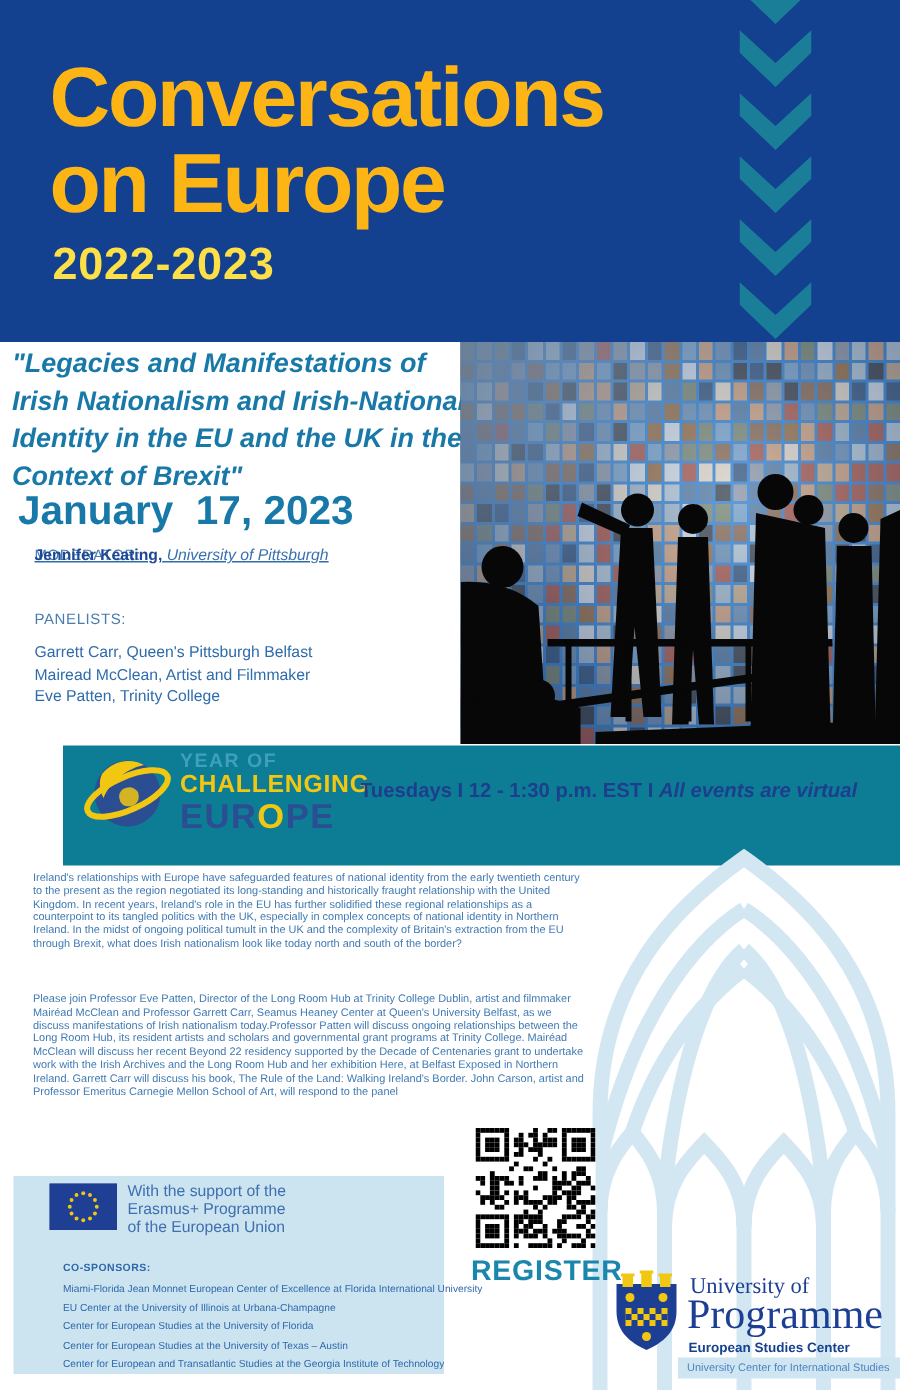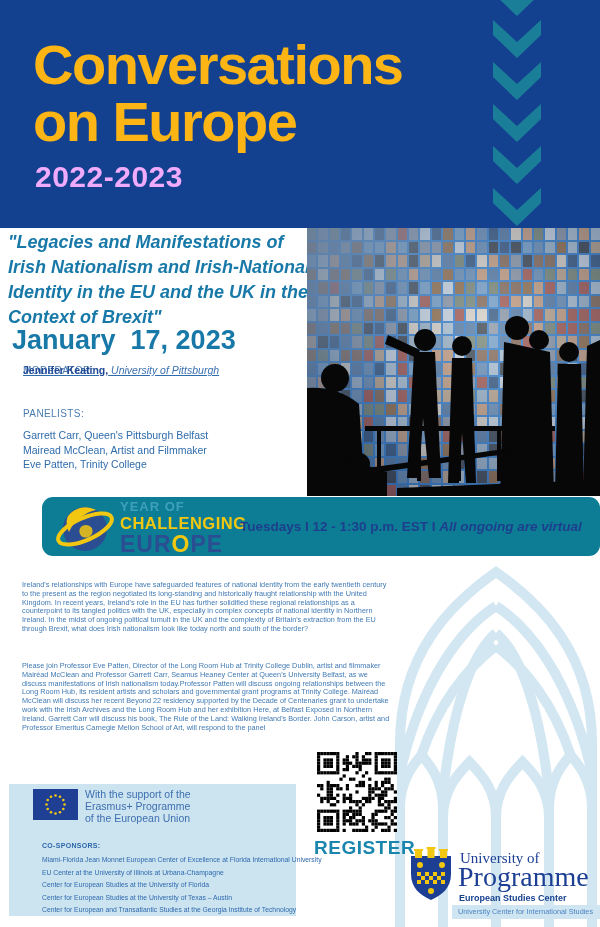--- a/index.html
+++ b/index.html
@@ -4,21 +4,21 @@
 <style>
   html,body{margin:0;padding:0;background:#fff;}
   #poster{position:relative;width:600px;height:927px;overflow:hidden;background:#fff;
           font-family:"Liberation Sans",sans-serif;}
   .abs{position:absolute;}
 
   
   .header{left:0;top:0;width:600px;height:228px;background:#14418f;overflow:hidden;}
   .title{left:33px;top:36px;font-size:56px;line-height:57px;font-weight:800;
          letter-spacing:-1.5px;color:#fdb515;}
-  .years{left:35px;top:160px;font-size:30px;font-weight:600;color:#f0abfc;letter-spacing:.5px;}
+  .years{left:35px;top:160px;font-size:30px;font-weight:600;color:#fde047;letter-spacing:.5px;}
   .chevcol{left:493px;top:-22px;width:48px;display:flex;flex-direction:column;gap:4px;}
   .chevcol svg{display:block;}
 
   
   .quote{left:8px;top:230px;width:308px;font-size:18px;line-height:25px;font-weight:700;
          font-style:italic;color:#1879a8;}
   .eventdate{left:12px;top:325px;font-size:27px;font-weight:800;color:#1879a8;white-space:pre;}
   .rolelabel{font-size:10px;letter-spacing:.4px;color:#4a7cb0;}
   .modlabel{left:23px;top:365px;}
   .modline{left:23px;top:364px;font-size:10.5px;color:#2f6cab;text-decoration:underline;}
@@ -30,21 +30,21 @@
   
   .photo{left:307px;top:228px;width:293px;height:268px;background:#1c3a5e;overflow:hidden;}
   .mosaic{position:absolute;left:0;top:0;width:100%;height:100%;display:grid;
           grid-template-columns:repeat(26,1fr);grid-auto-rows:1fr;gap:2px;background:#3f86cf;}
   .photo .haze{position:absolute;left:0;top:0;width:100%;height:100%;
     background:radial-gradient(circle at 62% 38%,rgba(255,255,255,.18),rgba(2,20,60,.38) 88%),
                linear-gradient(125deg,rgba(175,205,230,.75),rgba(175,205,230,0) 38%);}
   .photo svg{position:absolute;left:0;top:0;}
 
   
-  .banner{left:42px;top:497px;width:558px;height:59px;background:#0d7d96;border-radius:11px;}
+  .banner{left:42px;top:497px;width:558px;height:80px;background:#0d7d96;}
   .globe{left:14px;top:5px;}
   .logotext{left:78px;top:3px;line-height:1;}
   .yearof{font-size:13px;font-weight:600;letter-spacing:1px;color:#3fa0bb;}
   .challenging{font-size:16.5px;font-weight:800;letter-spacing:.5px;color:#f2c712;margin-top:2px;}
   .europe{font-size:23px;font-weight:800;letter-spacing:1px;color:#2b4d92;margin-top:1px;}
   .europe .o{color:#f2c712;}
   .schedule{left:198px;top:22px;font-size:13.5px;font-weight:700;color:#1d3e8c;}
   .schedule .it{font-style:italic;}
 
   
@@ -681,21 +681,21 @@
       <path d="M12 14 A22 22 0 0 1 40 8 C30 10 18 18 13 30 C10 24 10 18 12 14 Z" fill="#f2c712"></path>
       <path d="M26 24 q6 -3 10 2 q2 6 -3 9 q-7 2 -9 -3 q-2 -5 2 -8 Z" fill="#f2c712" opacity=".85"></path>
       <ellipse cx="29" cy="27" rx="29" ry="11" fill="none" stroke="#f2c712" stroke-width="4" transform="rotate(-24 29 27)"></ellipse>
     </svg>
     <div class="abs logotext">
       <div class="yearof">YEAR OF</div>
       <div class="challenging">CHALLENGING</div>
       <div class="europe"><span>EUR</span><span class="o">O</span><span>PE</span></div>
     </div>
     <div class="abs schedule">
-      <span>Tuesdays I 12 - 1:30 p.m. EST I </span><span class="it">All ongoing are virtual</span>
+      <span>Tuesdays I 12 - 1:30 p.m. EST I </span><span class="it">All events are virtual</span>
     </div>
   </div>
 
   <div class="abs para p1">Ireland's relationships with Europe have safeguarded features of national identity from the early twentieth century to the present as the region negotiated its long-standing and historically fraught relationship with the United Kingdom.  In recent years, Ireland's role in the EU has further solidified these regional relationships as a counterpoint to its tangled politics with the UK, especially in complex concepts of national identity in Northern Ireland.  In the midst of ongoing political tumult in the UK and the complexity of Britain's extraction from the EU through Brexit, what does Irish nationalism look like today north and south of the border?</div>
   <div class="abs para p2">Please join Professor Eve Patten, Director of the Long Room Hub at Trinity College Dublin, artist and filmmaker Mairéad McClean and Professor Garrett Carr, Seamus Heaney Center at Queen's University Belfast, as we discuss manifestations of Irish nationalism today.Professor Patten will discuss ongoing relationships between the Long Room Hub, its resident artists and scholars and governmental grant programs at Trinity College.  Mairéad McClean will discuss her recent Beyond 22 residency supported by the Decade of Centenaries grant to undertake work with the Irish Archives and the Long Room Hub and her exhibition Here, at Belfast Exposed in Northern Ireland.  Garrett Carr will discuss his book, The Rule of the Land:  Walking Ireland's Border.  John Carson, artist and Professor Emeritus Carnegie Mellon School of Art, will respond to the panel</div>
 
   <svg class="abs gothic" width="208" height="369" viewBox="0 0 208 369">
     <g fill="none" stroke="#d3e7f2" stroke-width="10">
       <path d="M8 369 L8 185 C8 95 60 45 104 14 C148 45 200 95 200 185 L200 369"></path>
       <path d="M51 369 L51 245"></path>

